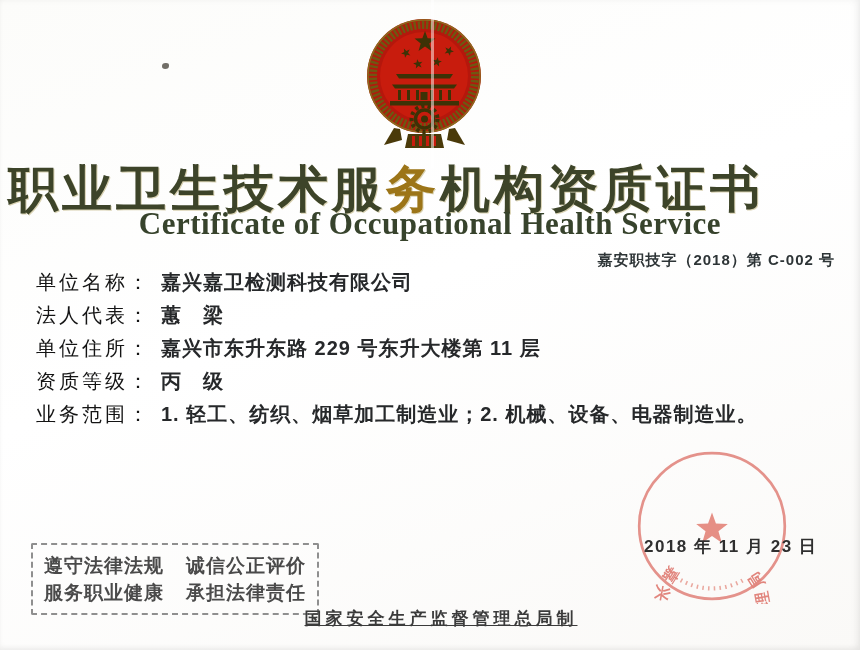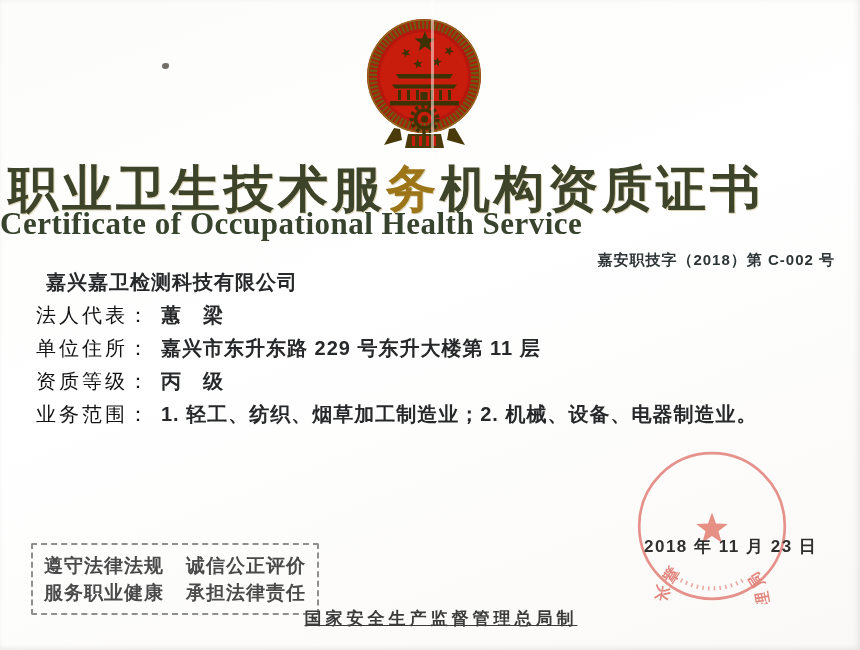--- a/index.html
+++ b/index.html
@@ -15,21 +15,21 @@
   .speck{position:absolute;left:162px;top:63px;width:7px;height:6px;background:#4e4a42;border-radius:50% 40% 55% 45%;opacity:.8;}
   
   .title{
     position:absolute;top:148px;left:0;right:0;margin:8px;text-align:left;
     font-family:"Liberation Serif","DejaVu Serif",serif;font-weight:bold;
     font-size:50px;letter-spacing:4px;color:#3d4429;
     text-shadow:1px 1px 0 rgba(150,130,40,.35);white-space:nowrap;
   }
   .title .gold{color:#9c7518;}
   .subtitle{
-    position:absolute;top:206px;left:0;right:0;text-align:left;
+    position:absolute;top:206px;left:0;right:0;text-align:center;
     font-family:"Liberation Serif","DejaVu Serif",serif;font-weight:bold;
     font-size:31px;color:#37432c;letter-spacing:.5px;
   }
   .cert-no{
     position:absolute;top:251px;right:25px;
     font-size:15px;font-weight:bold;color:#2d3436;letter-spacing:1px;
   }
   
   .fields{position:absolute;left:36px;top:266px;}
   .row{display:flex;align-items:center;height:33px;white-space:pre;}
@@ -115,20 +115,21 @@
   </div>
   <div class="crease"></div>
   <div class="speck"></div>
 
   <h1 class="title"><span>职业卫生技术服</span><span class="gold">务</span><span>机构资质证书</span></h1>
   <div class="subtitle">Certificate of Occupational Health Service</div>
   <div class="cert-no">嘉安职技字（2018）第 C-002 号</div>
 
   <div class="fields">
     <div class="row">
+      <span class="label">单位名称：</span>
       <span class="value">嘉兴嘉卫检测科技有限公司</span>
     </div>
     <div class="row">
       <span class="label">法人代表：</span>
       <span class="value">蕙　梁</span>
     </div>
     <div class="row">
       <span class="label">单位住所：</span>
       <span class="value">嘉兴市东升东路 229 号东升大楼第 11 层</span>
     </div>

